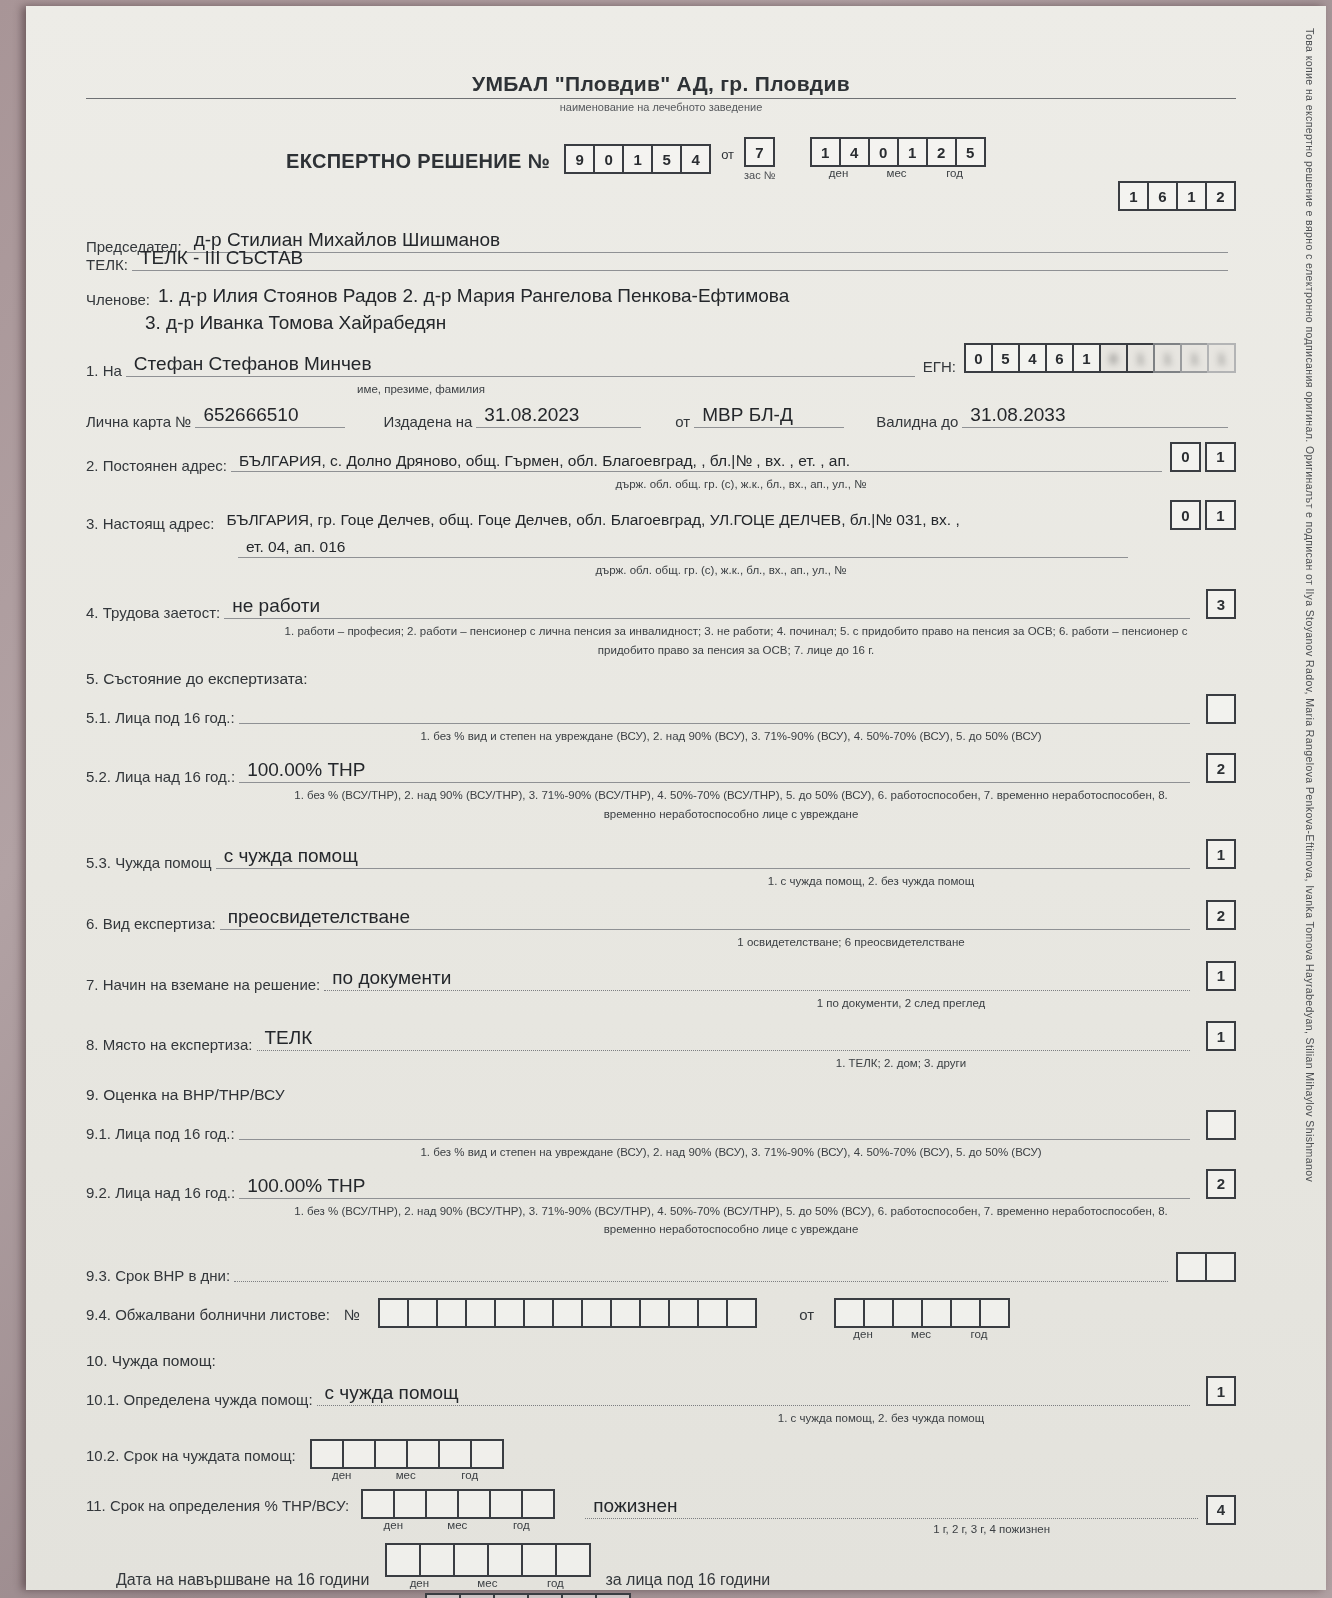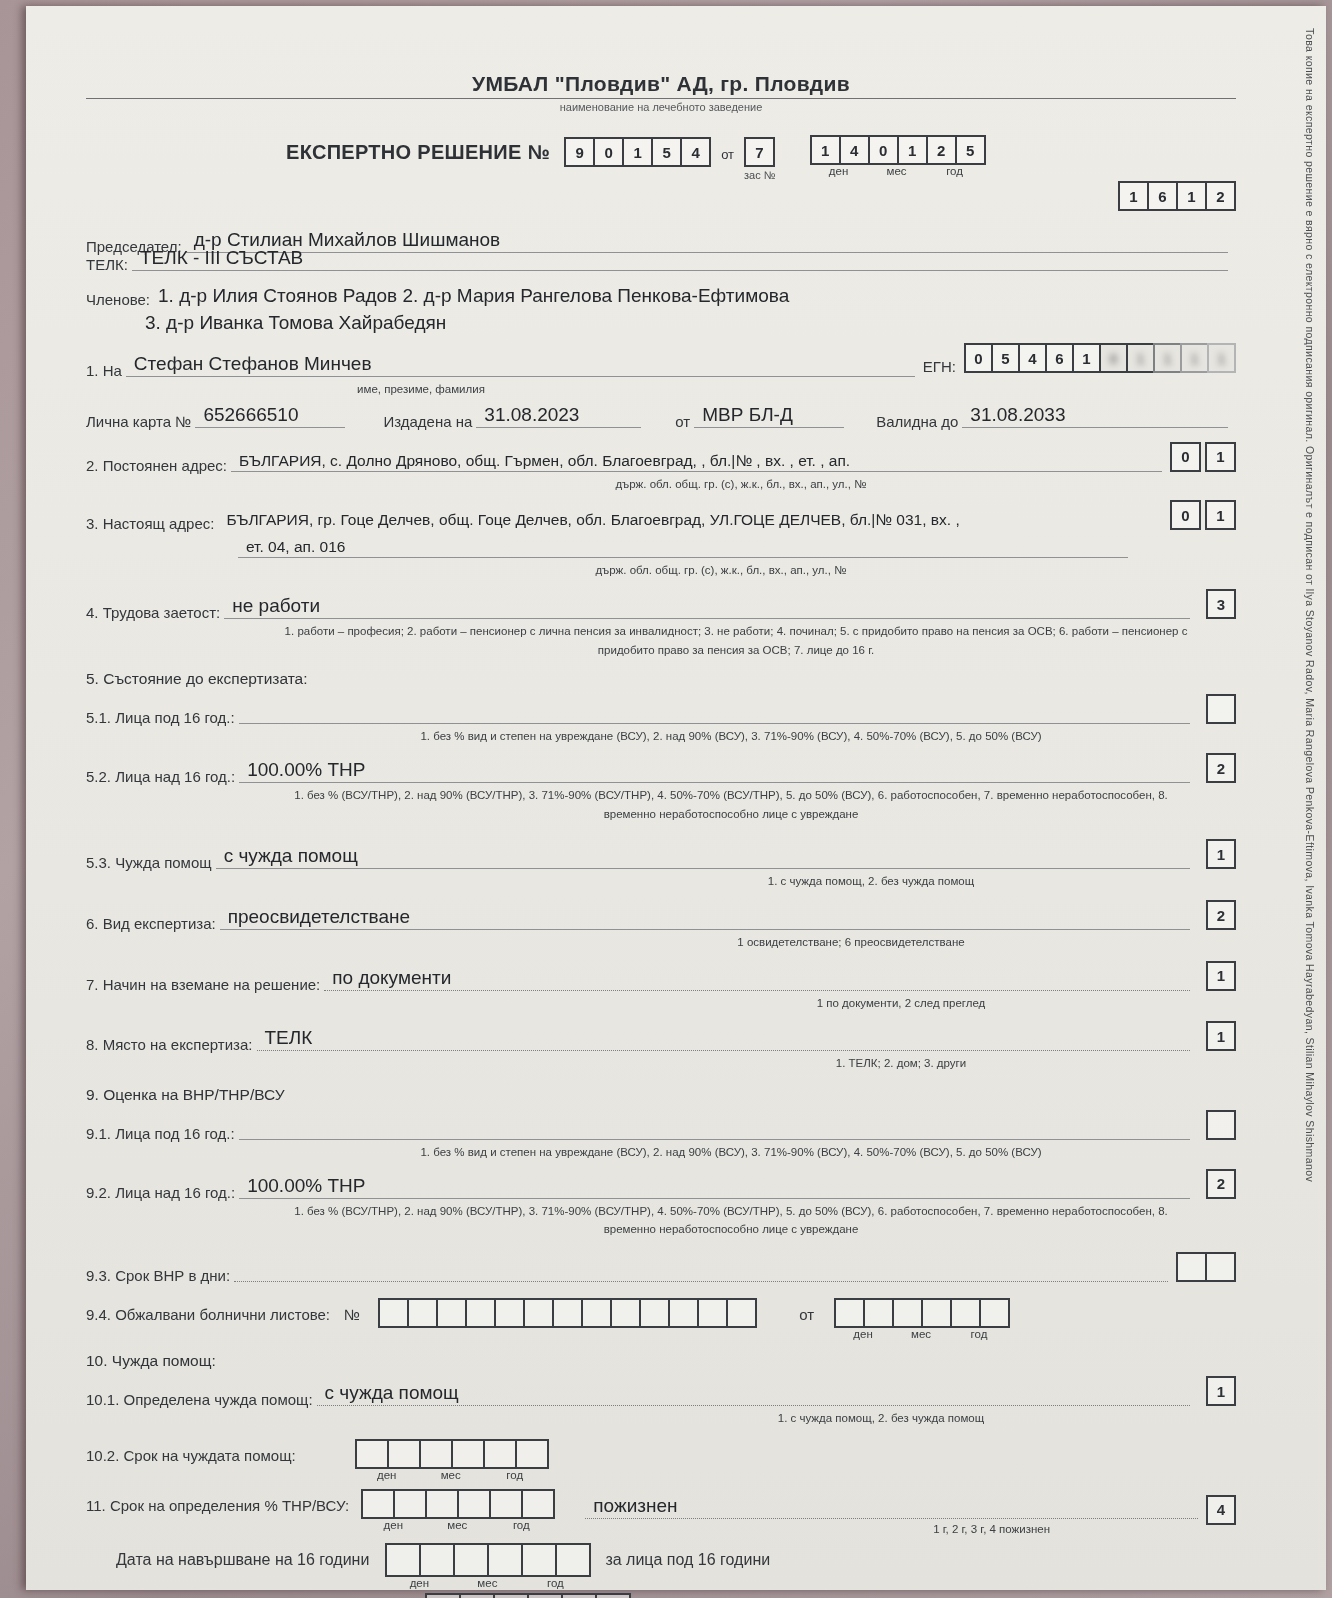--- a/index.html
+++ b/index.html
@@ -61,21 +61,21 @@
   <div class="side-note">Това копие на експертно решение е вярно с електронно подписания оригинал. Оригиналът е подписан от Ilya Stoyanov Radov, Maria Rangelova Penkova-Eftimova, Ivanka Tomova Hayrabedyan, Stilian Mihaylov Shishmanov</div>
 
   <div class="content">
 
     <div style="padding-top:28px;">
       <div class="hdr-title">УМБАЛ "Пловдив" АД, гр. Пловдив</div>
       <div class="hdr-line"></div>
       <div class="hdr-cap">наименование на лечебното заведение</div>
     </div>
 
-    <div class="frow" style="margin-top:22px; margin-left:200px; align-items:flex-start;">
+    <div class="frow" style="margin-top:22px; margin-left:200px; align-items:center;">
       <span class="dec-lbl" style="margin-top:6px;">ЕКСПЕРТНО РЕШЕНИЕ №</span>
       <span class="bg" style="margin-top:2px;">
         <span class="box">9</span>
         <span class="box">0</span>
         <span class="box">1</span>
         <span class="box">5</span>
         <span class="box">4</span>
       </span>
       <span class="ot" style="margin-top:4px;">от</span>
       <span class="dgroup" style="margin-top:2px;">
@@ -359,21 +359,21 @@
       <span class="lbl">10.1. Определена чужда помощ:</span>
       <span class="fill dot">
           <span class="val">с чужда помощ</span>
         </span>
       <span class="cbox">1</span>
     </div>
     <div class="caprow" style="padding:0 60px 0 500px;">
       <span class="small">1. с чужда помощ, 2. без чужда помощ</span>
     </div>
 
-    <div class="frow" style="margin-top:12px; align-items:flex-start;gap:45px;">
+    <div class="frow" style="margin-top:12px; align-items:flex-start;">
       <span class="lbl" style="margin-top:8px;">10.2. Срок на чуждата помощ:</span>
       <span class="dgroup" style="margin-left:14px;">
         <span class="bg">
           <span class="box" style="width:34px;"></span>
             <span class="box" style="width:34px;"></span>
             <span class="box" style="width:34px;"></span>
             <span class="box" style="width:34px;"></span>
             <span class="box" style="width:34px;"></span>
             <span class="box" style="width:34px;"></span>
         </span>
@@ -404,21 +404,21 @@
       </span>
       <span class="dgroup" style="flex:1; margin-left:30px;">
         <span class="fill dot" style="margin:0; min-height:30px;">
             <span class="val">пожизнен</span>
           </span>
         <span class="small" style="text-align:center; padding-left:200px; margin-top:2px;">1 г, 2 г, 3 г, 4 пожизнен</span>
       </span>
       <span class="cbox" style="margin-top:6px;">4</span>
     </div>
 
-    <div class="frow" style="margin-top:6px; align-items:flex-start;">
+    <div class="frow" style="margin-top:6px; align-items:flex-end;">
       <span class="lbl" style="margin:8px 0 0 30px; font-size:16px;">Дата на навършване на 16 години</span>
       <span class="dgroup" style="margin-left:16px;">
         <span class="bg">
           <span class="box" style="width:36px; height:34px;"></span>
             <span class="box" style="width:36px; height:34px;"></span>
             <span class="box" style="width:36px; height:34px;"></span>
             <span class="box" style="width:36px; height:34px;"></span>
             <span class="box" style="width:36px; height:34px;"></span>
             <span class="box" style="width:36px; height:34px;"></span>
         </span>

